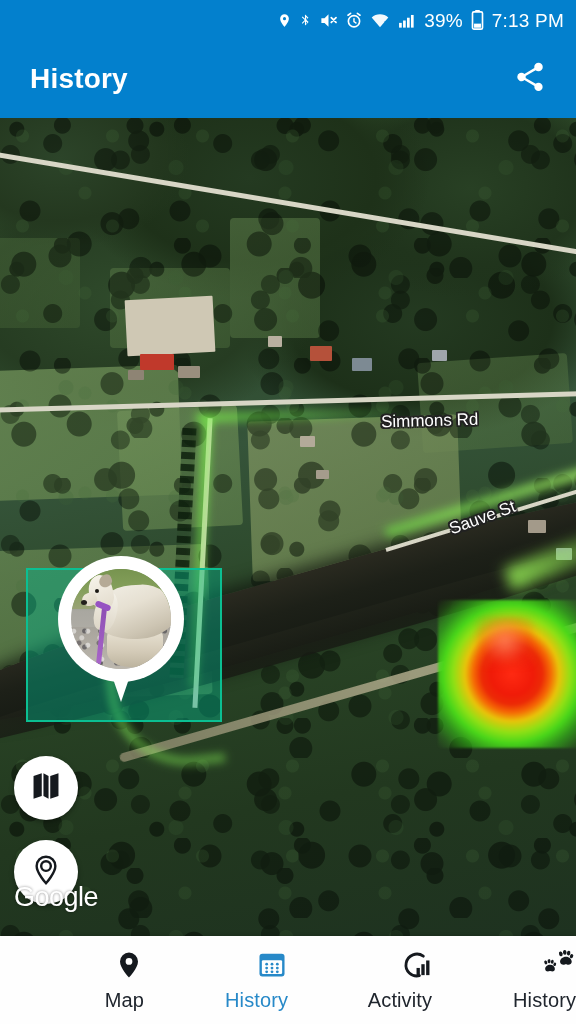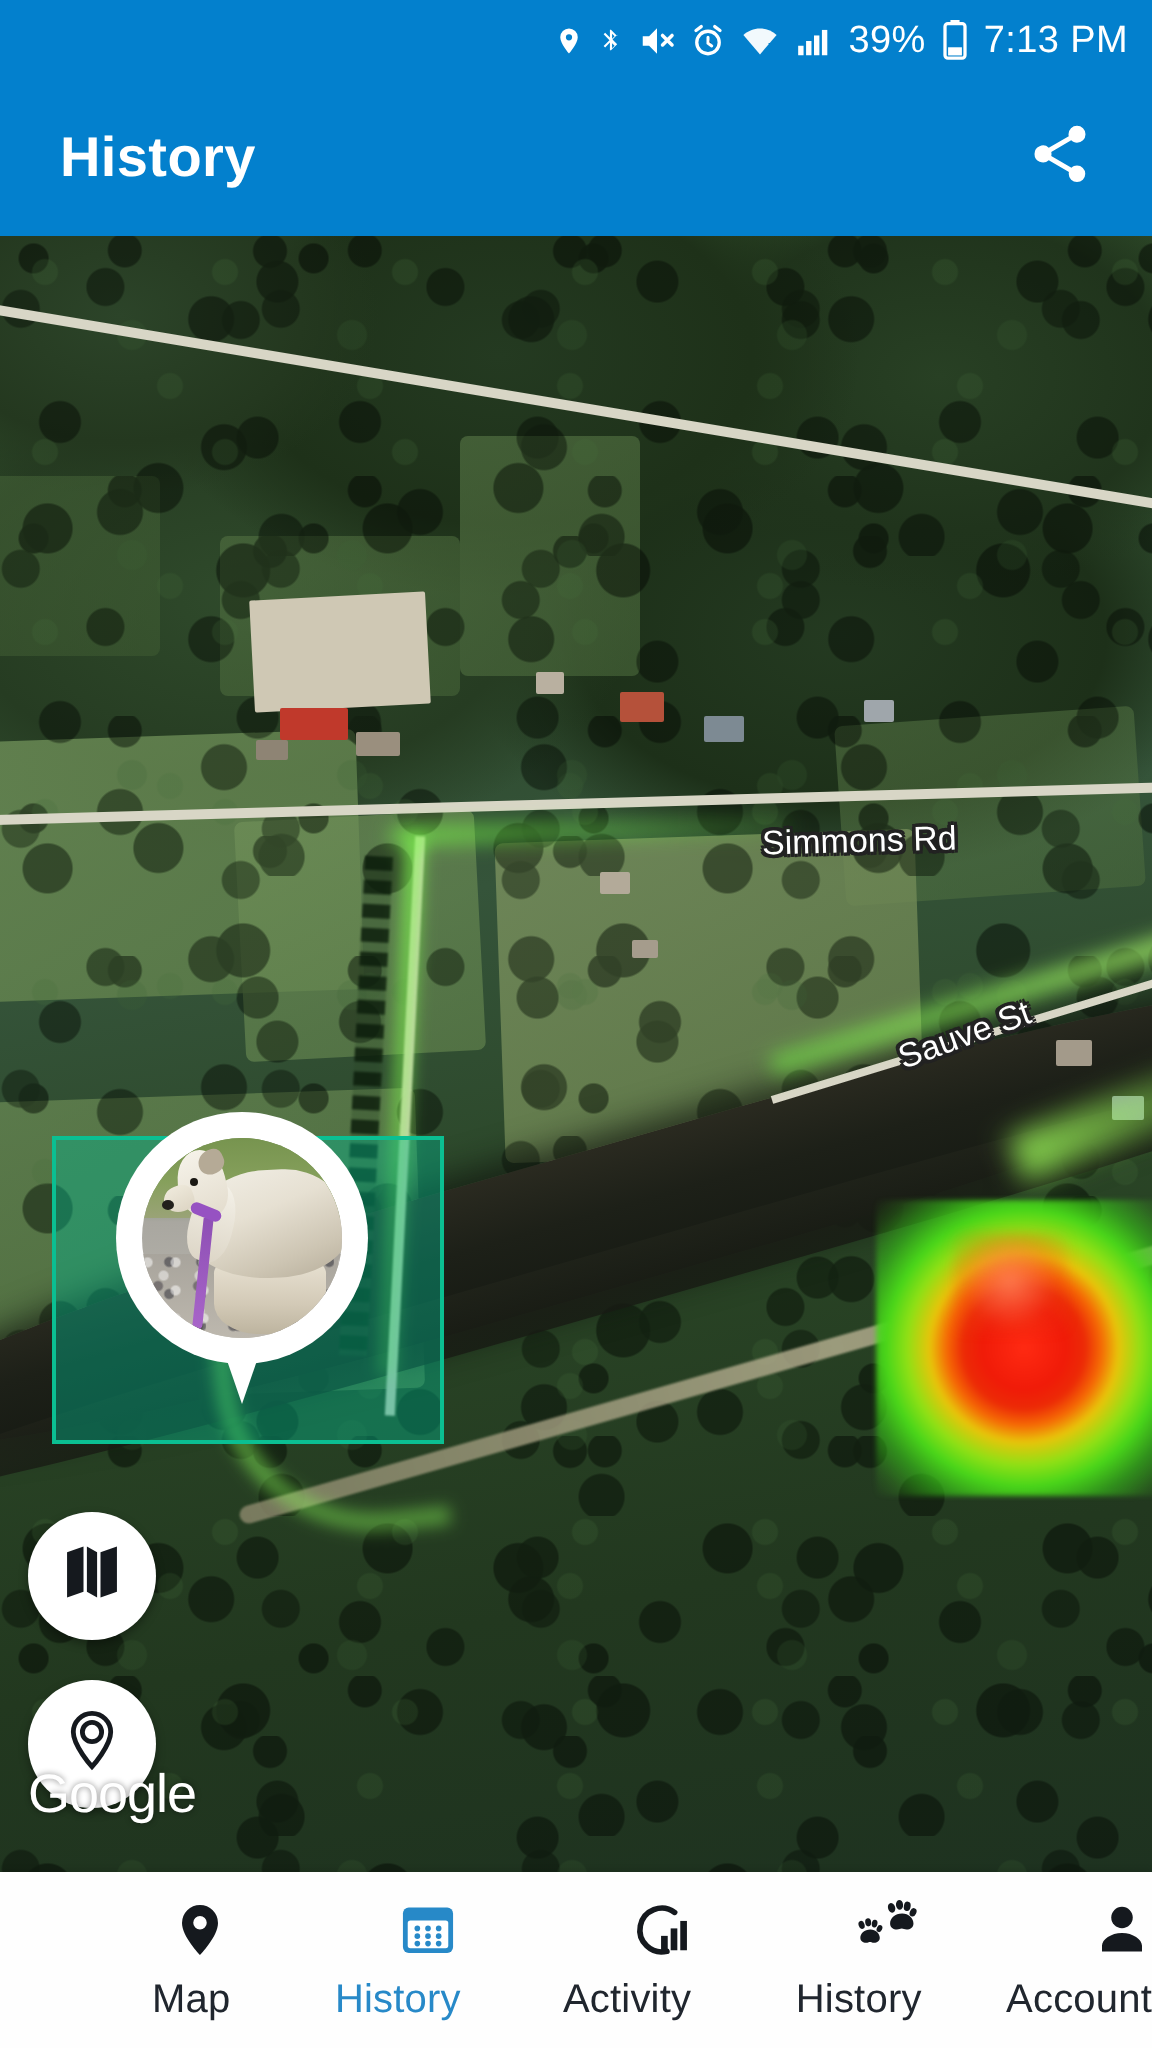--- a/index.html
+++ b/index.html
@@ -501,24 +501,15 @@
             <ellipse cx="8.2" cy="2.6" rx="1.9" ry="2.6" transform="rotate(-6 8.2 2.6)"></ellipse>
             <ellipse cx="12.3" cy="3.4" rx="1.8" ry="2.5" transform="rotate(10 12.3 3.4)"></ellipse>
             <ellipse cx="15.4" cy="6.6" rx="1.7" ry="2.3" transform="rotate(26 15.4 6.6)"></ellipse>
             <path d="M9.6 7.2c3.4 0 6 2.6 6 5.3 0 2.2-1.8 3.2-3.6 3.2-1.3 0-1.6-.5-2.6-.5s-1.3.5-2.6.5c-1.8 0-3.6-1-3.6-3.2 0-2.7 2.6-5.3 6.4-5.3z"></path>
           </g>
         </svg>
       </span>
       <span class="nlabel">History</span>
     </div>
 
-    <div class="navitem">
-      <span class="navicon">
-        <svg width="30" height="32" viewBox="0 0 24 24">
-          <circle cx="12" cy="7" r="4.3" fill="#15191e"></circle>
-          <path fill="#15191e" d="M12 13.2c-4.4 0-8 2.6-8 5.1v2.3h16v-2.3c0-2.5-3.6-5.1-8-5.1z"></path>
-        </svg>
-      </span>
-      <span class="nlabel">Account</span>
-    </div>
 
   </div>
 </div>
 
 </body></html>

